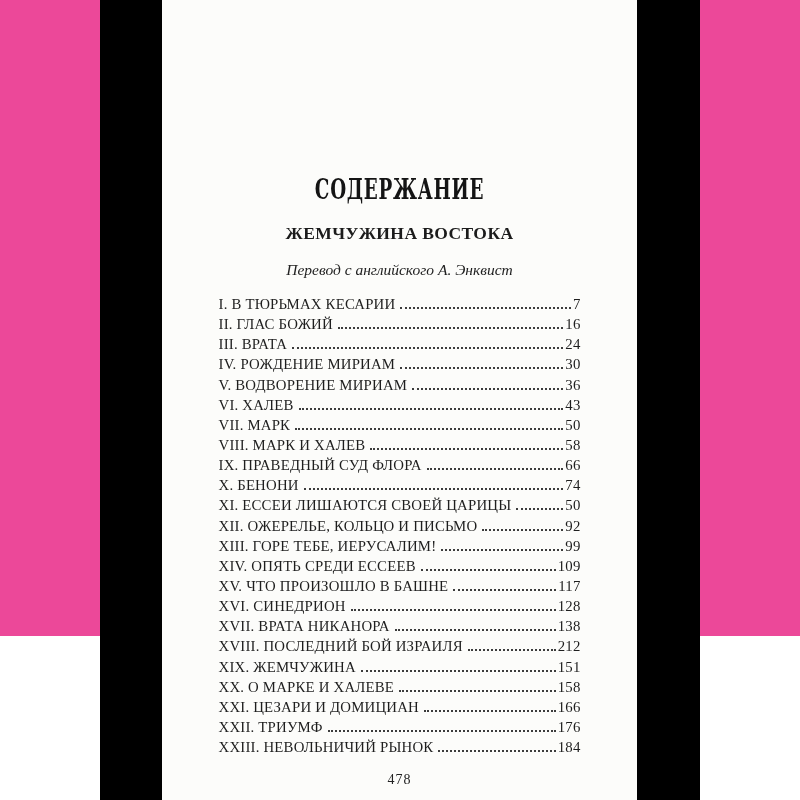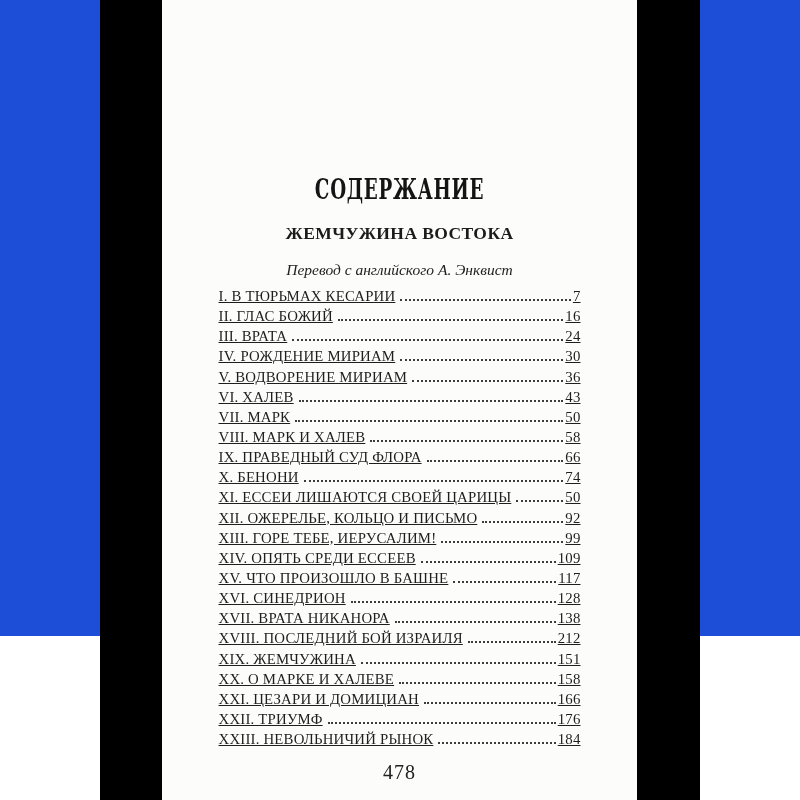--- a/index.html
+++ b/index.html
@@ -2,21 +2,21 @@
 <html><head>
 <meta charset="utf-8">
 <style>
   html,body{margin:0;padding:0;}
   body{
     width:800px;height:800px;overflow:hidden;
     background:#ffffff;
     font-family:"Liberation Serif", serif;
     color:#1e1e1e;
   }
-  .stage{position:relative;width:800px;height:636px;background:#1d4ed8;}
+  .stage{position:relative;width:800px;height:636px;background:#ec4899;}
   .bar{position:absolute;top:0;height:800px;background:#000;}
   .bar.left{left:100px;width:62px;}
   .bar.right{left:637px;width:63px;}
   .page{
     position:absolute;top:0;left:162px;width:475px;height:800px;
     background:#fcfcfa;
     box-sizing:border-box;
     padding-top:177px;
     text-align:center;
   }
@@ -42,23 +42,22 @@
   }
   .translator{
     font-style:italic;
     font-size:15.5px;
     line-height:19px;
     margin-top:16px;
     color:#222;
   }
   .entries{
     width:362px;
-    margin:7px auto 0 auto;
+    margin:15px auto 0 auto;
     text-align:left;
-    text-decoration:underline;
   }
   .row{
     display:flex;
     align-items:baseline;
     height:20.15px;
     line-height:20.15px;
     font-size:14.8px;
     letter-spacing:.2px;
     white-space:nowrap;
     color:#1e1e1e;
@@ -67,21 +66,21 @@
   .row .leader{
     flex:1 1 auto;
     display:inline-block;
     height:4px;
     margin:0 2px 0 5px;
     border-bottom:2px dotted #3c3c3c;
     min-width:10px;
   }
   .row .num{flex:0 0 auto;text-align:right;}
   .folio{
-    font-size:20px;
+    font-size:14px;
     line-height:20px;
     letter-spacing:1px;
     margin-top:13px;
     color:#222;
   }
 </style>
 </head>
 <body>
 
 <div class="stage">

